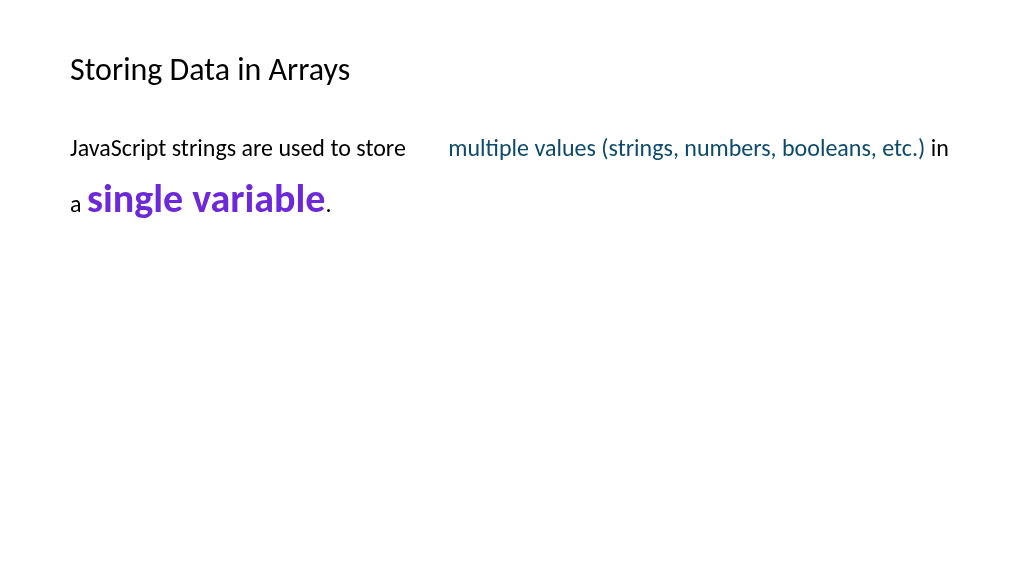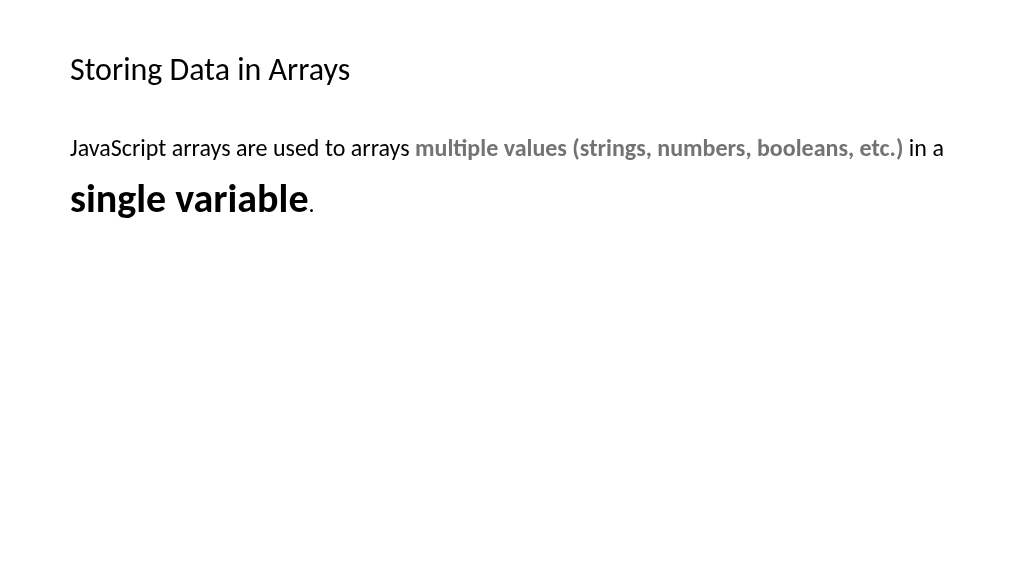--- a/index.html
+++ b/index.html
@@ -19,29 +19,30 @@
       font-weight: 400;
       color: #000000;
       margin-bottom: 40px;
     }
     .body-text {
       font-size: 24px;
       color: #000000;
       line-height: 1.6;
     }
     .highlight-bold {
-      color: #737373;
-      font-weight: bold;
+      color: #0c4a6e;
+      font-weight: normal;
+      margin-left: 37px;
     }
     .highlight-large {
-      color: #000000;
+      color: #6d28d9;
       font-weight: bold;
       font-size: 40px;
     }
   </style>
 </head>
 <body>
 
 <h1 class="title">Storing Data in Arrays</h1>
 
 <p class="body-text">
-  <span>JavaScript arrays are used to arrays </span><span class="highlight-bold">multiple values (strings, numbers, booleans, etc.) </span><span>in a </span><span class="highlight-large">single variable</span><span>.</span>
+  <span>JavaScript strings are used to store </span><span class="highlight-bold">multiple values (strings, numbers, booleans, etc.) </span><span>in a </span><span class="highlight-large">single variable</span><span>.</span>
 </p>
 
 </body></html>

